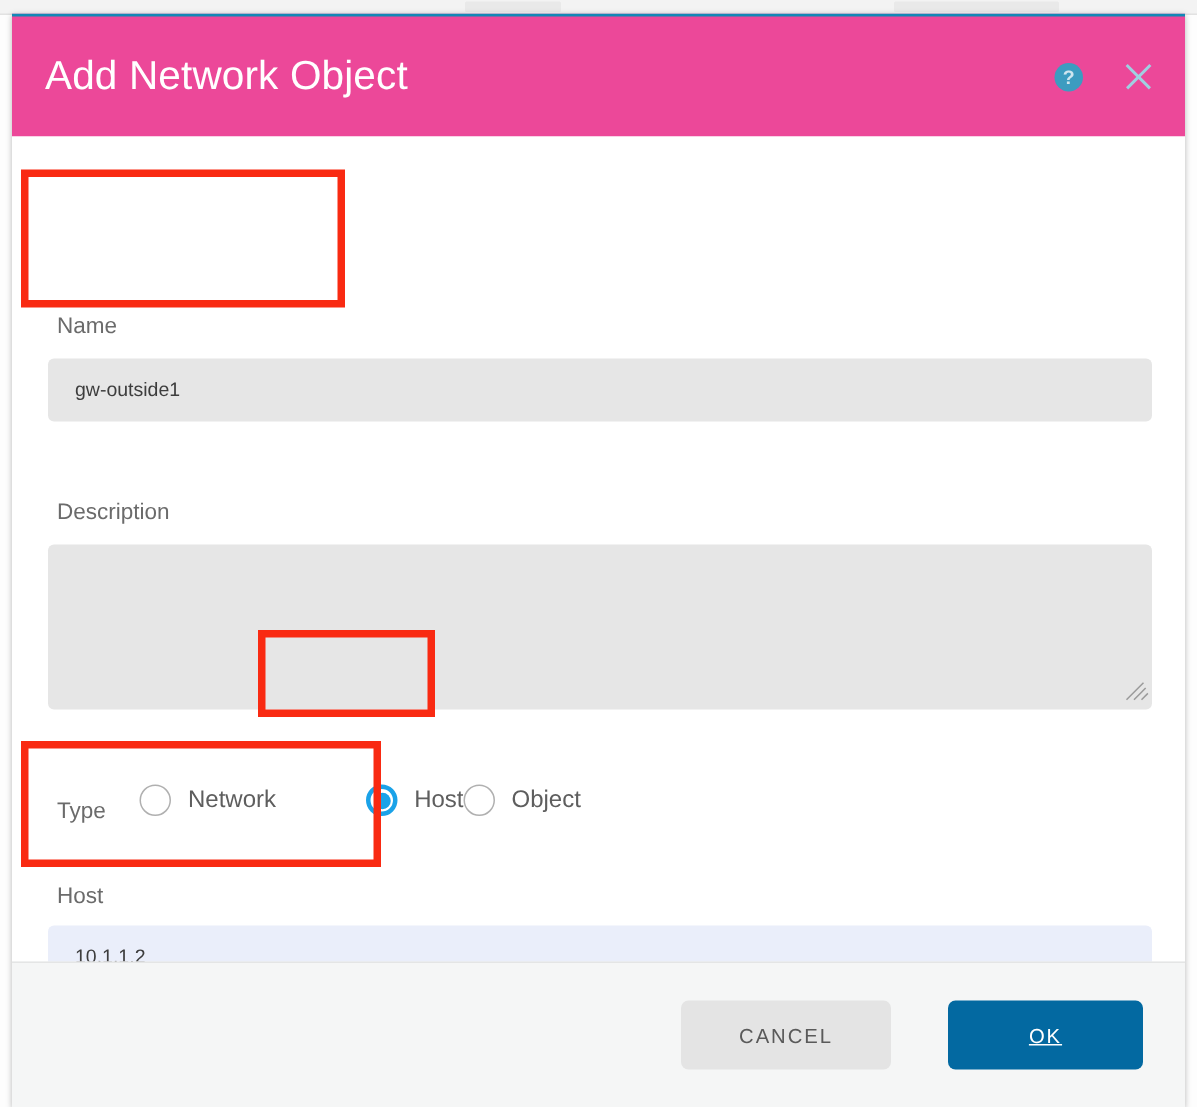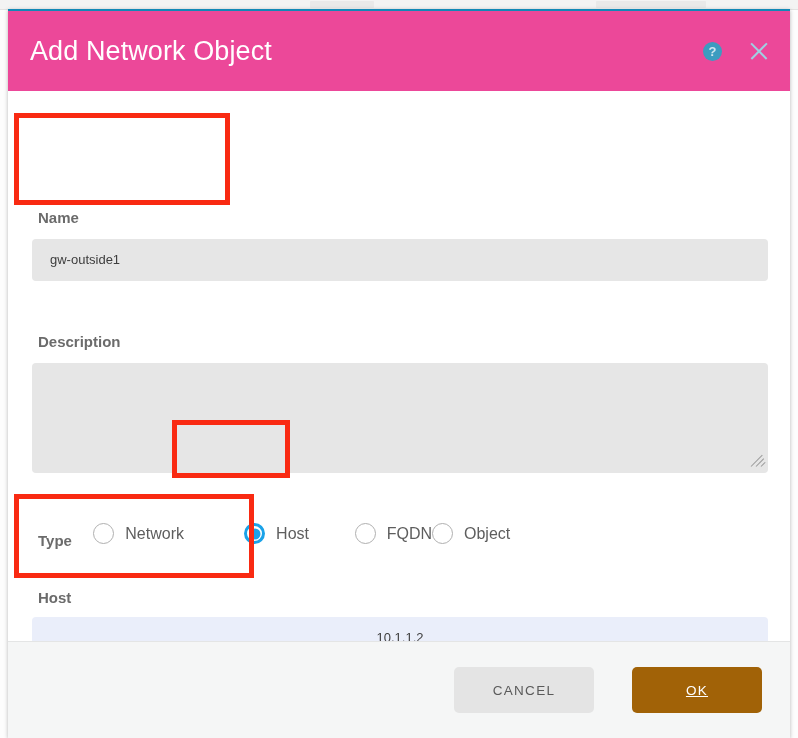--- a/index.html
+++ b/index.html
@@ -116,41 +116,40 @@
     position: relative;
     height: 552px;
     background: #ffffff;
     padding: 0;
   }
 
   .field-label {
     position: absolute;
     color: #6b6b6b;
     font-size: 15px;
-    font-weight: 700;
+    font-weight: 400;
   }
 
   .text-input {
     position: absolute;
     left: 24px;
     width: 736px;
     height: 42px;
     background: #e6e6e6;
     border: none;
     border-radius: 4px;
     box-sizing: border-box;
     padding: 0 18px;
     color: #3d3d3d;
     font-family: "Liberation Sans", sans-serif;
     font-size: 13px;
     line-height: 42px;
   }
   .text-input.focused {
     background: #eaeefa;
-    text-align: center;
   }
 
   .textarea-box {
     position: absolute;
     left: 24px;
     width: 736px;
     background: #e6e6e6;
     border: none;
     border-radius: 4px;
     box-sizing: border-box;
@@ -254,21 +253,21 @@
     font-family: "Liberation Sans", sans-serif;
     font-size: 13.5px;
     letter-spacing: 1.3px;
     cursor: pointer;
   }
   .btn-cancel {
     background: #e4e4e4;
     color: #5a5a5a;
   }
   .btn-ok {
-    background: #a16207;
+    background: #0369a1;
     color: #ffffff;
     min-width: 130px;
     text-decoration: underline;
   }
 
   
   .annot {
     position: absolute;
     border: 5px solid #f92a12;
     box-sizing: border-box;
@@ -313,24 +312,20 @@
 
     <div class="radio-row">
       <div class="radio-item" style="width:152px;">
         <span class="radio-mark"></span>
         <span class="radio-label">Network</span>
       </div>
       <div class="radio-item" style="width:125px;">
         <span class="radio-mark checked"></span>
         <span class="radio-label">Host</span>
       </div>
-      <div class="radio-item" style="width:123px;">
-        <span class="radio-mark"></span>
-        <span class="radio-label">FQDN</span>
-      </div>
       <div class="radio-item">
         <span class="radio-mark"></span>
         <span class="radio-label">Object</span>
       </div>
     </div>
 
     <div class="field-label" style="left:30px; top:498px;">Host</div>
     <input class="text-input focused" style="top: 526px;" value="10.1.1.2">
     <div class="hint-text">e.g. 192.168.2.1 or 2001:DB8::0DB8:800:200C:417A</div>
 

